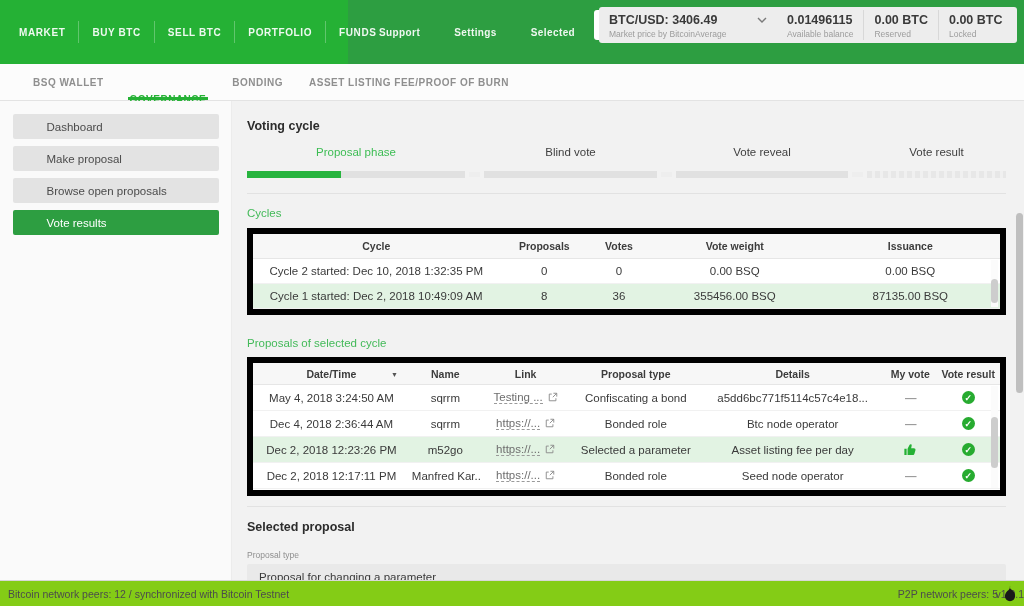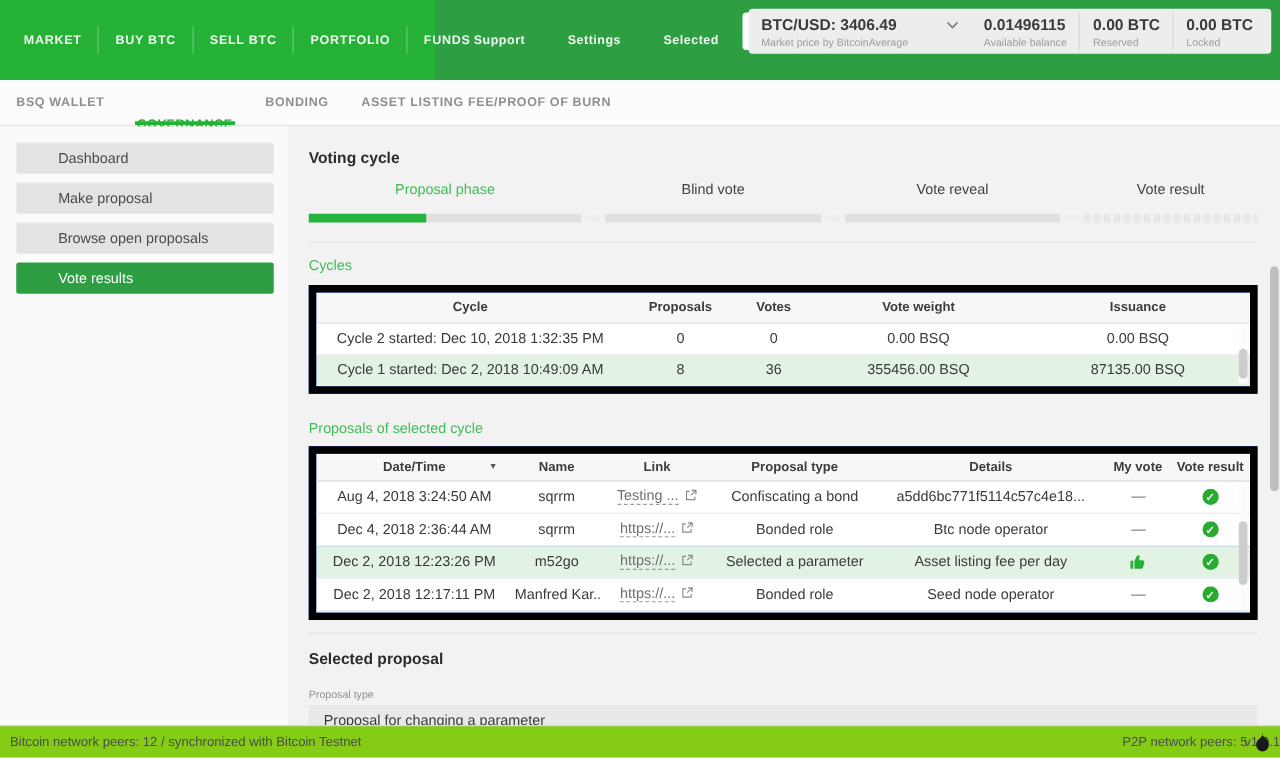--- a/index.html
+++ b/index.html
@@ -26,21 +26,21 @@
     display:flex; align-items:center; }
   .tb-sec { padding:3px 10px 0 10px; height:30px; }
   .tb-sec + .tb-sec { border-left:1px solid #d8d8d8; }
   .tb-main { font-size:12.5px; font-weight:bold; color:#3a3a3a; white-space:nowrap; }
   .tb-sub { font-size:8.5px; color:#9c9c9c; margin-top:2px; white-space:nowrap; }
   .ticker-sel { display:flex; flex-direction:column; cursor:pointer; width:178px; flex:none; }
   .pair-row { display:flex; align-items:center; justify-content:space-between; }
   .chev { margin-left:8px; display:inline-flex; }
 
   
-  .tabbar { height:37px; background:#fcfcfc; border-bottom:1px solid #e3e3e3; display:flex; padding-left:0; flex:none; }
+  .tabbar { height:37px; background:#fcfcfc; border-bottom:1px solid #e3e3e3; display:flex; padding-left:20px; flex:none; }
   .tab { font-size:10px; font-weight:bold; letter-spacing:.5px; color:#8f8f8f; padding:0 13px; display:flex; align-items:center; position:relative; cursor:pointer; white-space:nowrap; }
   .tab.active { color:var(--accent-green);margin-top:34px; }
   .tab.active::after { content:""; position:absolute; left:11px; right:11px; bottom:0; height:3px; background:var(--accent-green); }
 
   
   .main { flex:1; display:flex; position:relative; overflow:hidden; }
   .sidebar { width:232px; flex:none; background:#fafafa; border-right:1px solid #ececec; padding-top:13px; }
   .side-btn { display:block; width:206px; margin:0 auto 7px auto; height:25px; background:#e3e3e3; border:none; border-radius:2px;
     font-size:11.5px; color:#4b4b4b; text-align:left; padding:0 0 0 34px; cursor:pointer; font-family:"Liberation Sans", sans-serif; }
   .side-btn.active { background:var(--dark-green); color:#fff; }
@@ -242,21 +242,21 @@
             <div class="cell pr-c0">Date/Time<span class="sort-ind">▼</span></div>
             <div class="cell pr-c1">Name</div>
             <div class="cell pr-c2">Link</div>
             <div class="cell pr-c3">Proposal type</div>
             <div class="cell pr-c4">Details</div>
             <div class="cell pr-c5">My vote</div>
             <div class="cell pr-c6">Vote result</div>
           </div>
         <div id="proposals-body">
             <div class="trow">
-              <div class="cell pr-c0">Aug 4, 2018 3:24:50 AM</div>
+              <div class="cell pr-c0">May 4, 2018 3:24:50 AM</div>
               <div class="cell pr-c1">sqrrm</div>
               <div class="cell pr-c2"><a class="tlink" href="#">Testing ...</a><span class="ext-icon"><svg width="10" height="10" viewBox="0 0 12 12">
                     <path d="M4.5 2.5 H1.5 v8 h8 V7.5" fill="none" stroke="#8a8a8a" stroke-width="1.1"></path>
                     <path d="M6.5 1.5 h4 v4 M10.5 1.5 L5.8 6.2" fill="none" stroke="#8a8a8a" stroke-width="1.1"></path>
                   </svg></span></div>
               <div class="cell pr-c3">Confiscating a bond</div>
               <div class="cell pr-c4">a5dd6bc771f5114c57c4e18...</div>
               <div class="cell pr-c5"><span class="dash">—</span></div>
               <div class="cell pr-c6"><span class="check-circle"></span></div>
             </div>

